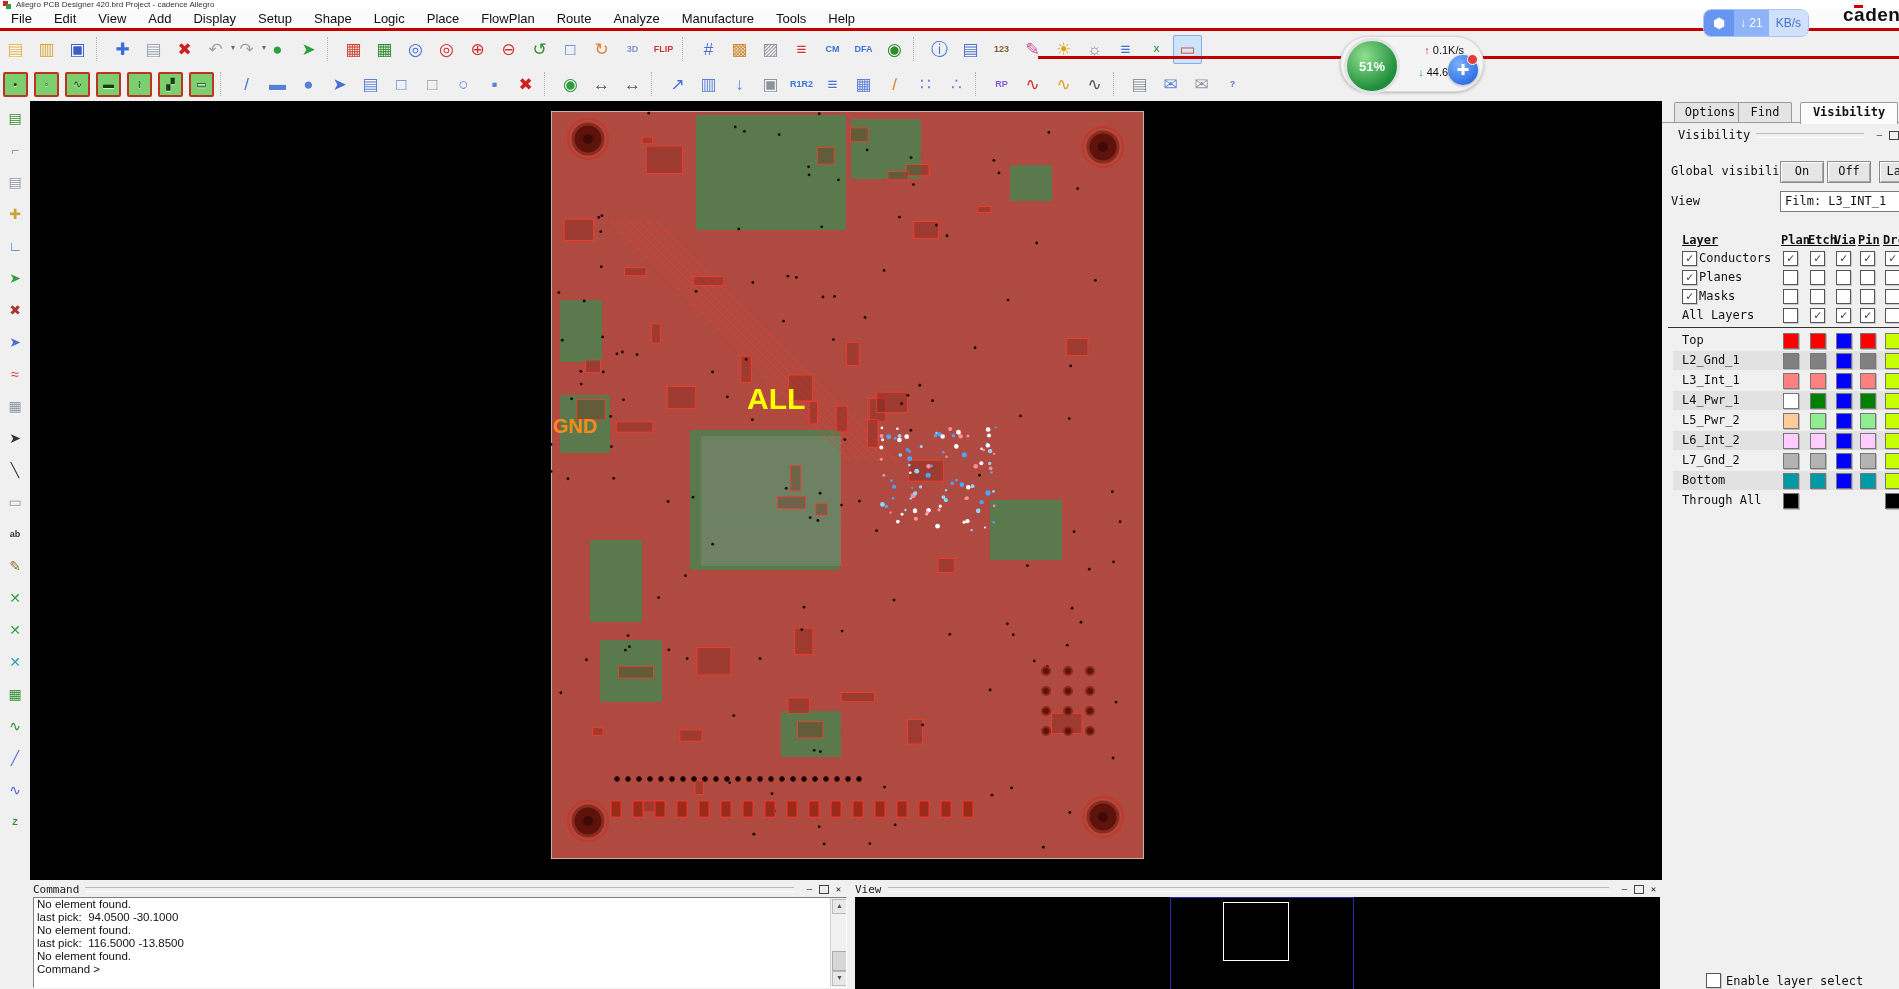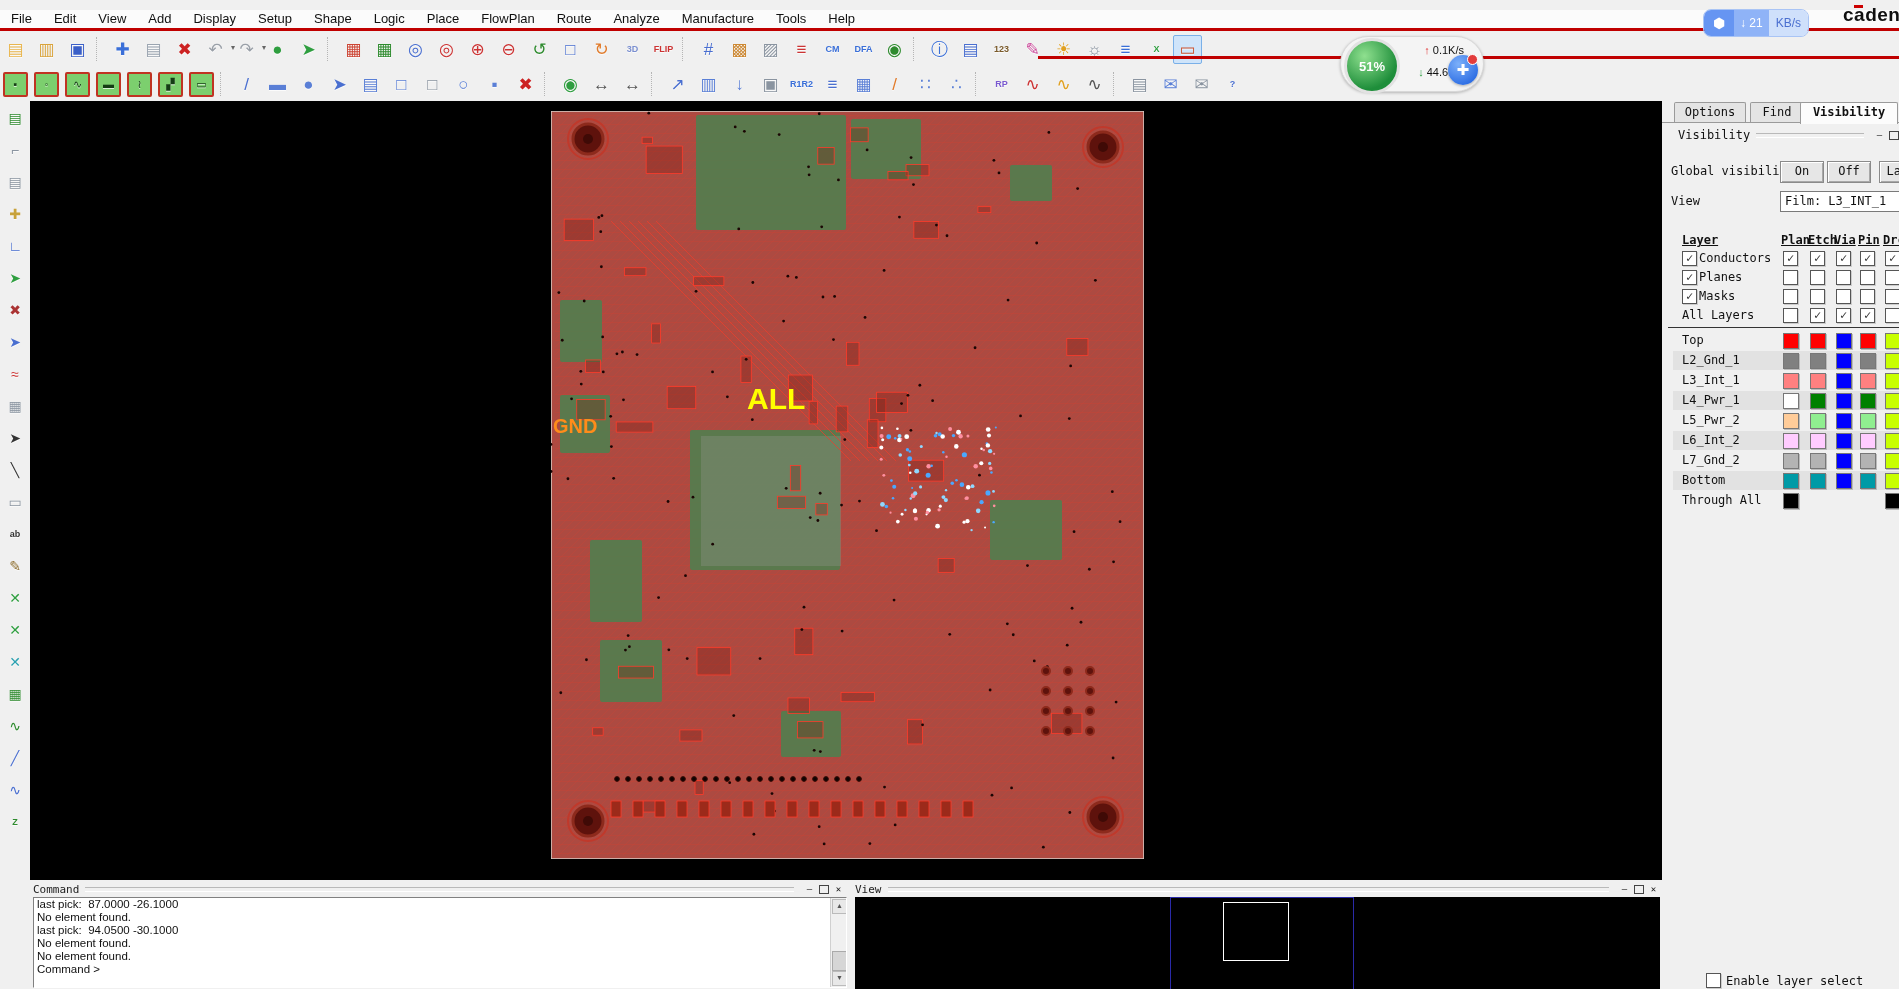--- a/index.html
+++ b/index.html
@@ -93,20 +93,27 @@
   #netpill .seg3{background:#cfe0fb;color:#4a6fd0;padding:0 7px;display:flex;align-items:center;}
   #logo{position:absolute;left:1843px;top:4px;width:56px;height:22px;overflow:hidden;font-weight:bold;
         font-size:19px;color:#111;letter-spacing:0.5px;white-space:nowrap;}
   #logo .bar{position:absolute;left:11px;top:1px;width:9px;height:3px;background:#cc0000;}
 </style>
 </head>
 <body>
 
 <div id="app">
 
+  <div id="titlebar">
+    <span class="appico">
+      <i style="left:0;top:0;background:#cc2222;"></i>
+        <i style="left:3px;top:3px;background:#2e9e3f;"></i>
+    </span>
+    <span class="title-text">Allegro PCB Designer  420.brd Project  - cadence Allegro</span>
+  </div>
 
   <div id="menubar"><div class="menu-item">File</div><div class="menu-item">Edit</div><div class="menu-item">View</div><div class="menu-item">Add</div><div class="menu-item">Display</div><div class="menu-item">Setup</div><div class="menu-item">Shape</div><div class="menu-item">Logic</div><div class="menu-item">Place</div><div class="menu-item">FlowPlan</div><div class="menu-item">Route</div><div class="menu-item">Analyze</div><div class="menu-item">Manufacture</div><div class="menu-item">Tools</div><div class="menu-item">Help</div></div>
   <div id="redline1"></div>
 
   <div id="toolbar1" class="toolbar">
       <div class="tb-btn">
         <span class="g" style="color: rgb(233, 182, 78);">▤</span>
       </div>
       <div class="tb-btn">
         <span class="g" style="color: rgb(217, 163, 58);">▥</span>
@@ -787,24 +794,24 @@
   <div id="dock">
     <div class="win-title" style="left:3px;top:2px;width:812px;">
       <span>Command</span>
       <span class="line"></span>
       <span class="win-btn">—</span>
       <span class="win-btn box"></span>
       <span class="win-btn">✕</span>
     </div>
     <div id="cmd-content">
       <div id="cmd-lines">
-          <div class="cmd-line">last pick:  87.0000 -26.1000</div>
           <div class="cmd-line">No element found.</div>
           <div class="cmd-line">last pick:  94.0500 -30.1000</div>
           <div class="cmd-line">No element found.</div>
+          <div class="cmd-line">last pick:  116.5000 -13.8500</div>
           <div class="cmd-line">No element found.</div>
           <div class="cmd-line">Command &gt;</div>
         </div>
       <div id="cmd-scroll">
         <div class="scr-arrow" style="top:1px;">▲</div>
         <div id="cmd-thumb"></div>
         <div class="scr-arrow" style="bottom:1px;">▼</div>
       </div>
     </div>
     <div class="win-title" style="left:825px;top:2px;width:805px;">
@@ -816,21 +823,21 @@
     </div>
     <div id="view-content">
       <div id="view-bluerect"></div>
       <div id="view-whiterect"></div>
     </div>
   </div>
 
   <div id="rightpanel">
     <div id="tabs">
         <div class="tab" style="left: 12px; width: 70px;">Options</div>
-        <div class="tab" style="left: 88px; width: 52px;">Find</div>
+        <div class="tab" style="left: 76px; width: 52px;">Find</div>
         <div class="tab active" style="left: 138px; width: 96px;">Visibility</div>
       </div>
     <div id="tabline"></div>
     <div id="vis-header">
       <span class="t">Visibility</span>
       <span class="line"></span>
       <span class="win-btn">—</span>
       <span class="win-btn box"></span>
     </div>
 

